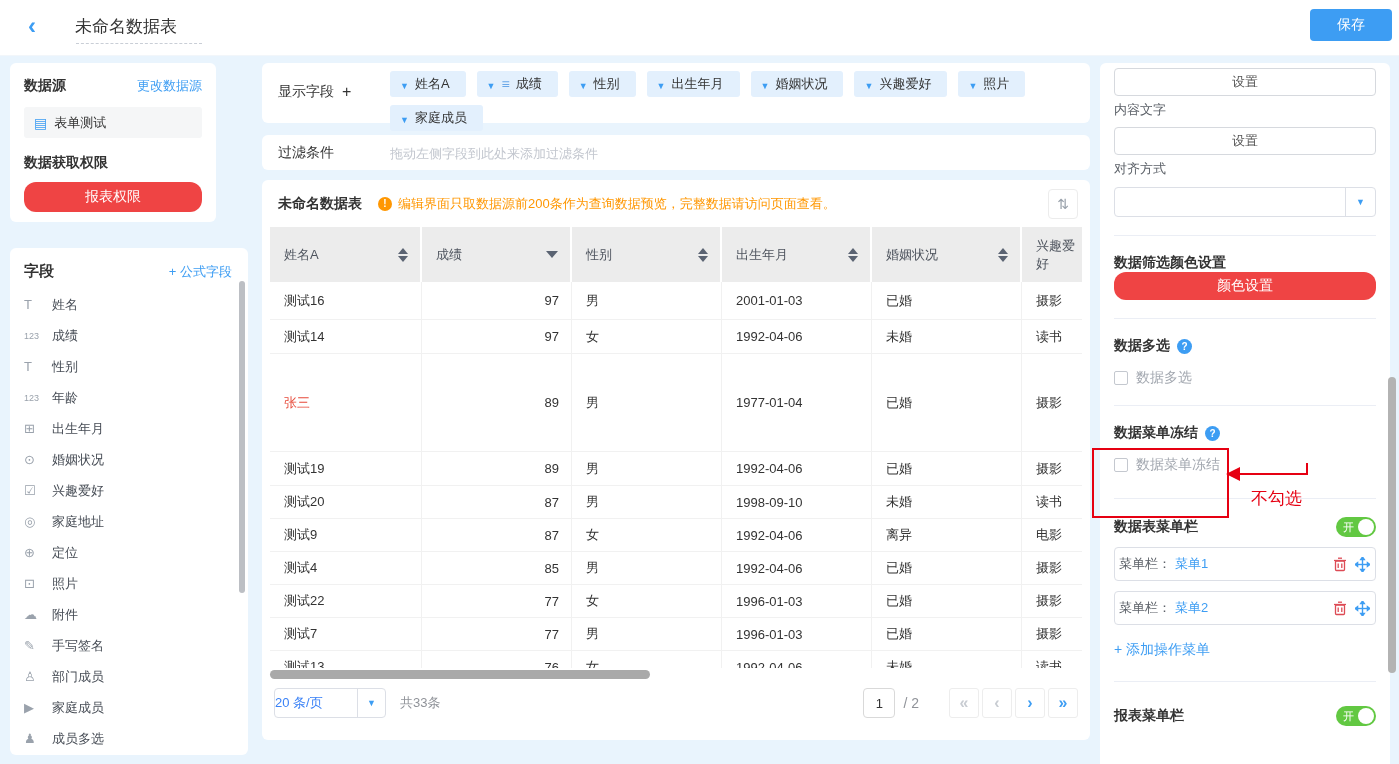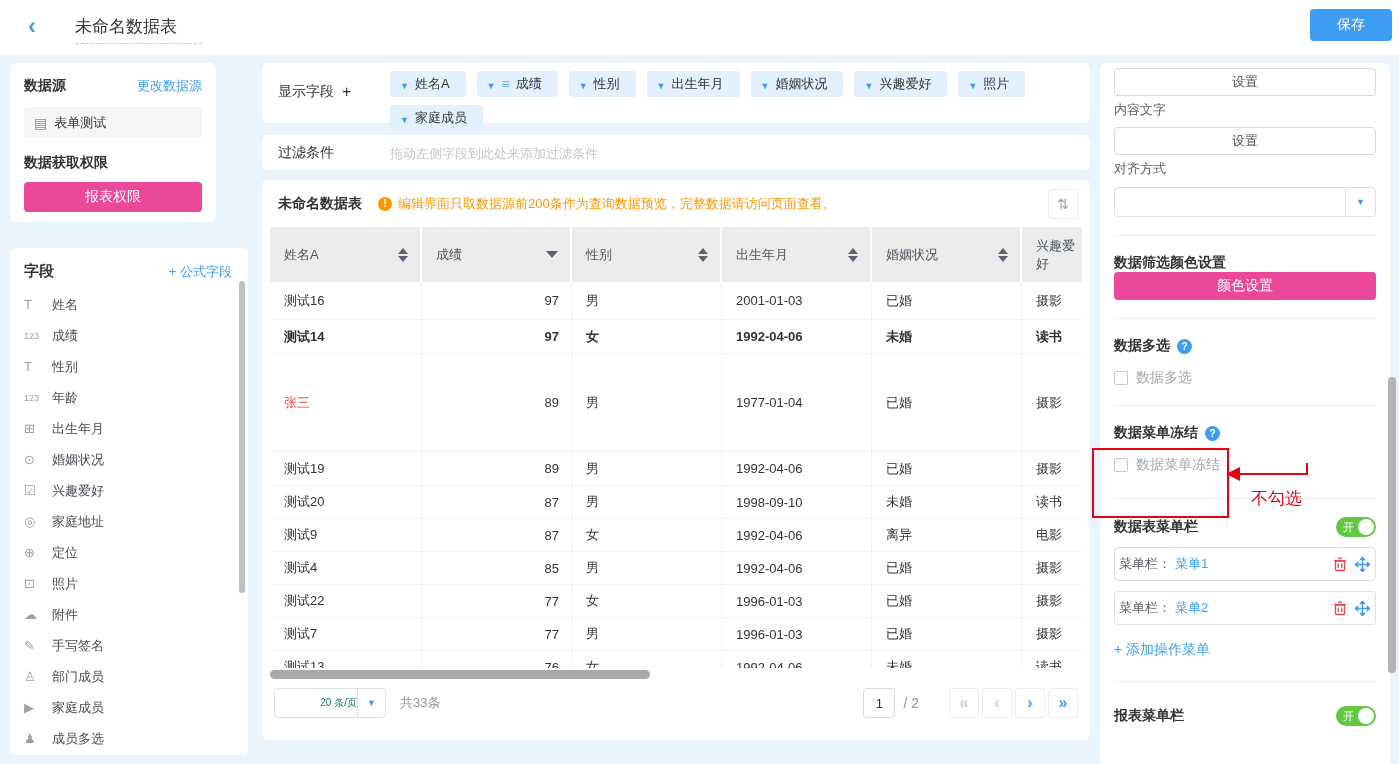--- a/index.html
+++ b/index.html
@@ -15,21 +15,21 @@
   .save-btn{position:absolute;left:1310px;top:9px;width:82px;height:32px;background:#3d9df3;color:#fff;border:none;border-radius:4px;font-size:14px;cursor:pointer}
 
   
   .ds-card{left:10px;top:63px;width:206px;height:159px;padding:14px}
   .row-split{display:flex;justify-content:space-between;align-items:center}
   .sec-title{font-size:14px;font-weight:bold;color:#333}
   .blue-link{color:#3d9df3;font-size:13px;cursor:pointer;text-decoration:none}
   .source-item{margin-top:12px;height:31px;background:#f5f6f7;border-radius:3px;display:flex;align-items:center;padding-left:10px;gap:7px;cursor:pointer}
   .doc-icon{color:#3d9df3;font-size:14px;line-height:1}
   .perm-title{margin-top:16px}
-  .primary-btn{width:100%;height:30px;background:#ec4899;color:#fff;border:none;border-radius:4px;font-size:14px;cursor:pointer}
+  .primary-btn{width:100%;height:30px;background:#ef4444;color:#fff;border:none;border-radius:12px;font-size:14px;cursor:pointer}
   .ds-card .primary-btn{margin-top:10px}
 
   .fields-card{left:10px;top:248px;width:238px;height:507px;padding:14px 10px 0 14px;overflow:hidden}
   .fields-head{display:flex;justify-content:space-between;align-items:center;padding-right:6px}
   .fields-head .sec-title{font-size:15px}
   .field-list{margin-top:8px}
   .field-item{height:31px;display:flex;align-items:center;gap:4px;cursor:grab}
   .ficon{width:24px;color:#9aa2ac;font-size:13px;text-align:left;flex:none}
   .ficon.small{font-size:9px;letter-spacing:0}
   .flabel{color:#464c55;font-size:13px}
@@ -69,21 +69,21 @@
   .td{display:flex;align-items:center;padding-left:14px;font-size:13px;color:#333;border-right:1px solid #f1f1f1;overflow:hidden}
   .td:last-child{border-right:none}
   .td.num{justify-content:flex-end;padding-right:12px;padding-left:0}
   .td.red{color:#e74c3c}
 
   .hscroll{height:13px;position:relative}
   .hscroll-thumb{position:absolute;left:0;top:2px;width:380px;height:9px;background:#a9a9a9;border-radius:5px;cursor:pointer}
 
   .pager{height:44px;display:flex;align-items:center;padding:0 4px}
   .size-select{width:112px;height:30px;border:1px solid #dcdfe6;border-radius:4px;display:flex;align-items:center;cursor:pointer;background:#fff}
-  .size-select .size-text{flex:1;text-align:right;font-size:10px;color:#0f766e}
+  .size-select .size-text{flex:1;text-align:left;font-size:13px;color:#3b82f6}
   .size-select .sel-caret{width:28px;height:100%;border-left:1px solid #dcdfe6;display:flex;align-items:center;justify-content:center}
   .sel-caret::after{content:"▼";font-size:9px;color:#3d9df3}
   .total{margin-left:14px;color:#909399;font-size:13px}
   .pager .spacer{flex:1}
   .page-input{width:32px;height:30px;border:1px solid #d9d9d9;border-radius:4px;text-align:center;font-size:13px;color:#333}
   .of-pages{margin:0 10px 0 8px;color:#909399;font-size:14px}
   .nav-btn{width:30px;height:30px;border:1px solid #ededed;border-radius:3px;background:#fff;font-size:16px;font-weight:bold;cursor:pointer;line-height:1;margin-left:3px}
   .nav-btn.first{margin-left:20px}
   .nav-btn.dis{color:#c8ccd2}
   .nav-btn.act{color:#3d9df3}
@@ -309,21 +309,21 @@
     </div>
   <div class="tbody">
       <div class="grid trow" style="height: 38px;">
         <div class="td">测试16</div>
         <div class="td num">97</div>
         <div class="td">男</div>
         <div class="td">2001-01-03</div>
         <div class="td">已婚</div>
         <div class="td">摄影</div>
       </div>
-      <div class="grid trow" style="height: 34px; font-weight: bold;">
+      <div class="grid trow" style="height: 34px;">
         <div class="td">测试14</div>
         <div class="td num">97</div>
         <div class="td">女</div>
         <div class="td">1992-04-06</div>
         <div class="td">未婚</div>
         <div class="td">读书</div>
       </div>
       <div class="grid trow" style="height: 98px;">
         <div class="td red">张三</div>
         <div class="td num">89</div>

